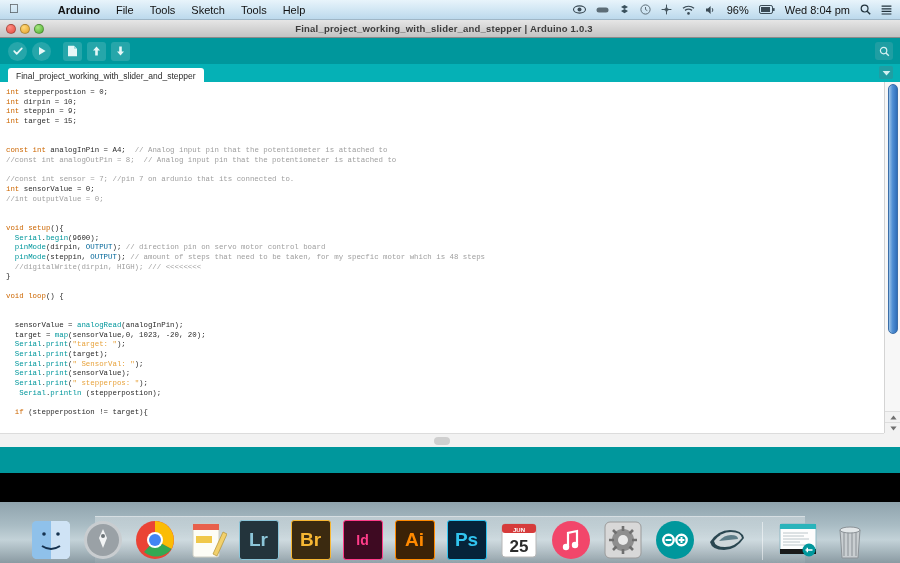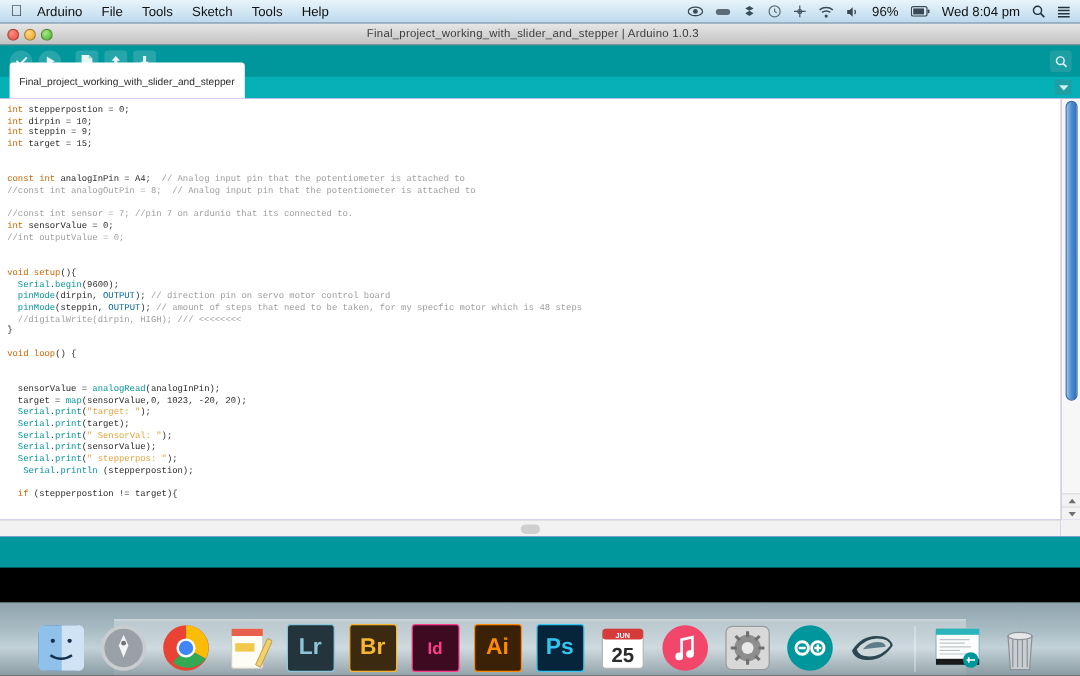--- a/index.html
+++ b/index.html
@@ -13,21 +13,21 @@
   
   #menubar{
     position:absolute; left:0; top:0; width:900px; height:20px;
     background:linear-gradient(to bottom,#e8f4fb 0%,#d2e7f4 50%,#bcd9ec 100%);
     border-bottom:1px solid #9fb6c6;
     display:flex; align-items:center;
     font-size:11px; color:#111;
   }
   #menubar .apple{ margin-left:9px; margin-right:12px; font-size:13px; line-height:1; position:relative; top:-1px;}
   #menubar .mi{ margin-right:16px; white-space:nowrap; }
-  #menubar .mi.bold{ font-weight:normal; }
+  #menubar .mi.bold{ font-weight:bold;margin-left:27px; }
   #menubar .right{ margin-left:auto; display:flex; align-items:center; gap:10px; padding-right:8px; }
   #menubar .right .ic{ font-size:11px; color:#2b3b46; line-height:1; display:inline-block;}
   #menubar .right .tx{ font-size:11px; color:#111; white-space:nowrap;}
 
   .svgic{ display:block; }
 
   
   #window{
     position:absolute; left:0; top:20px; width:900px; height:482px;
     background:#00979c;
@@ -39,21 +39,21 @@
     border-bottom:1px solid #8a8a8a;
     display:flex; align-items:center;
   }
   .lights{ display:flex; gap:4px; padding-left:6px; }
   .light{ width:10px;height:10px;border-radius:50%; border:1px solid rgba(0,0,0,.28);}
   .l-red{ background:radial-gradient(circle at 35% 30%,#ff8d82,#e44b3f);}
   .l-yel{ background:radial-gradient(circle at 35% 30%,#ffd97a,#e3a12a);}
   .l-grn{ background:radial-gradient(circle at 35% 30%,#a8e882,#4cae2e);}
   #wintitle{
     position:absolute; left:0; right:12px; text-align:center;
-    font-size:9.5px; color:#3c3c3c; font-weight:normal; letter-spacing:.2px;
+    font-size:9.5px; color:#3c3c3c; font-weight:bold; letter-spacing:.2px;
   }
 
   
   #toolbar{
     height:26px; width:100%; background:#00979c; position:relative;
     display:flex; align-items:center;
   }
   .tbtn{
     width:19px;height:19px;border-radius:3px;background:#26a6aa;
     display:flex;align-items:center;justify-content:center;
@@ -66,21 +66,21 @@
     border-radius:3px;background:#1f9ea3; display:flex;align-items:center;justify-content:center;color:#cdeef0;}
 
   
   #tabstrip{
     height:18px; width:100%; background:#05b1b6; position:relative;
     display:flex; align-items:flex-end;
   }
   #tab{
     margin-left:8px; height:16px; background:#fff; color:#2a2a2a;
     border-radius:3px 3px 0 0; font-size:8.5px;
-    display:flex;align-items:center; padding:16px 8px; white-space:nowrap;
+    display:flex;align-items:center; padding:0 8px; white-space:nowrap;
     position:relative; top:2px;
   }
   #tabdrop{ position:absolute; right:7px; top:2px; width:14px;height:13px;
     background:#1f9ea3;border-radius:2px;display:flex;align-items:center;justify-content:center;color:#d2f0f1;font-size:7px;}
 
   
   #editorwrap{ position:relative; width:900px; height:365px; background:#6d28d9; }
   #editor{
     position:absolute; left:0; top:0; right:16px; bottom:14px;
     background:#fff; overflow:hidden;

